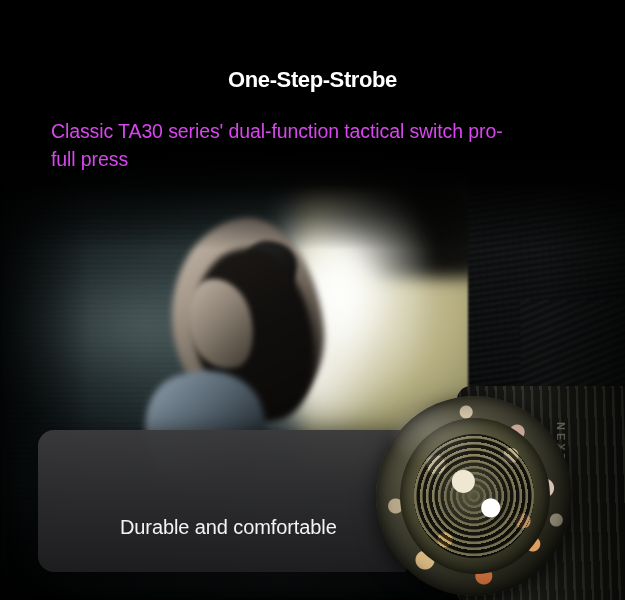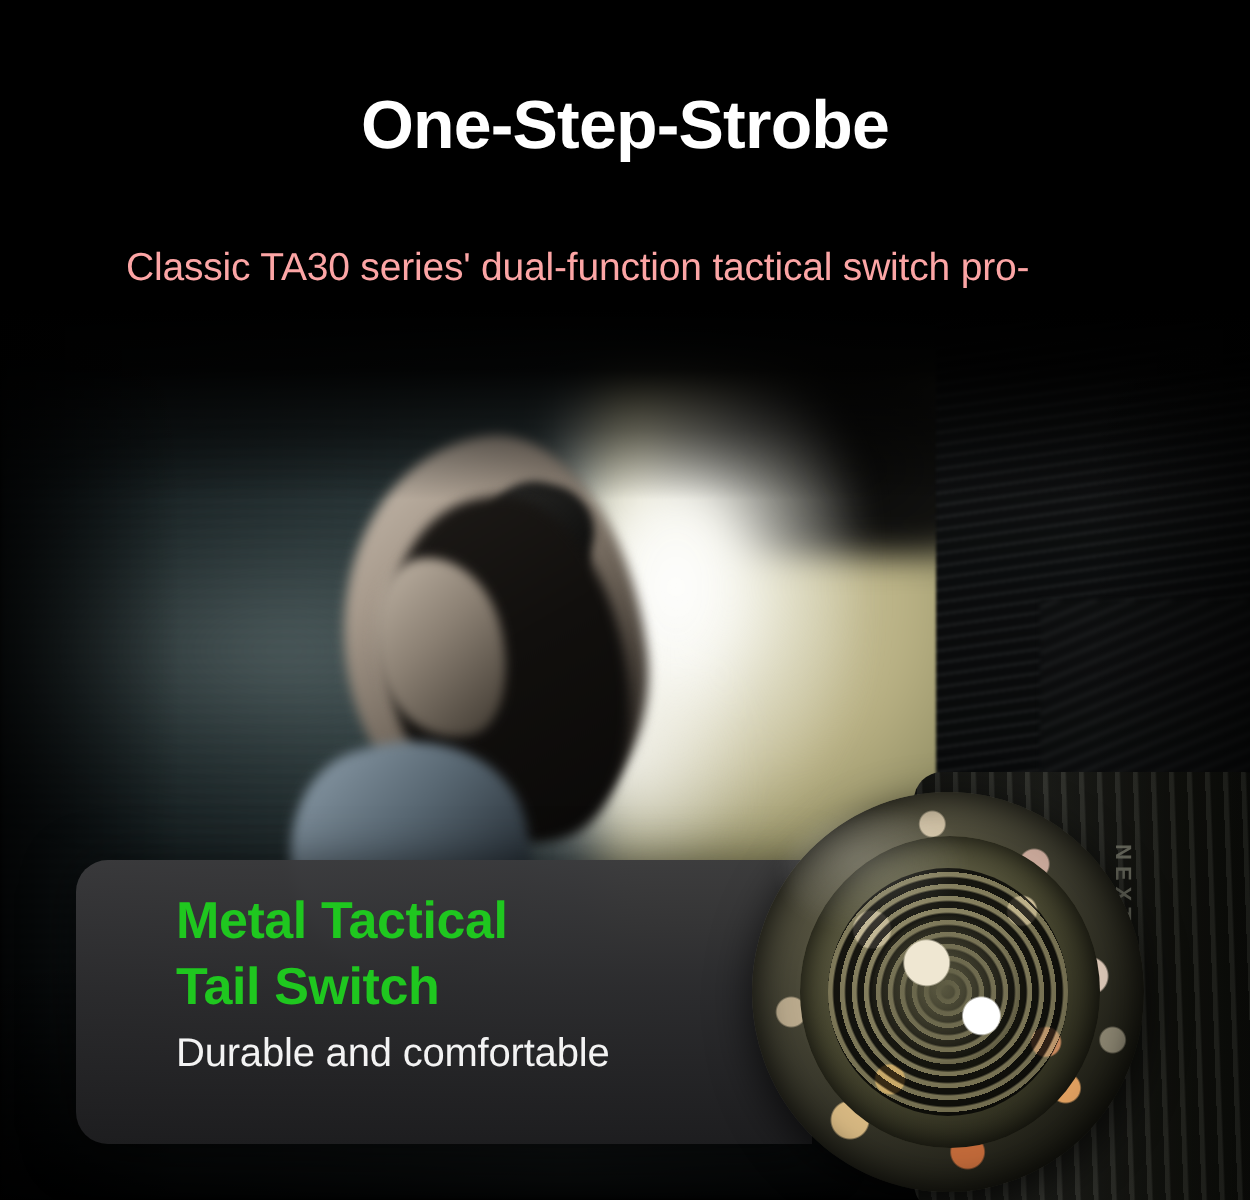--- a/index.html
+++ b/index.html
@@ -7,27 +7,27 @@
     width:625px;height:600px;overflow:hidden;
     font-family:"Liberation Sans","DejaVu Sans",sans-serif;
     -webkit-font-smoothing:antialiased;
   }
   .page{position:relative;width:625px;height:600px;background:#000;overflow:hidden;}
 
   
   .textblock{position:absolute;left:0;top:0;width:625px;z-index:40;}
   .headline{
     text-align:center;color:#fff;font-weight:bold;
-    font-size:34px;letter-spacing:-0.4px;
-    margin:0;padding-top:46px;line-height:1.05;
+    font-size:22px;letter-spacing:-0.4px;
+    margin:0;padding-top:68px;line-height:1.05;
     text-shadow:0 0 6px rgba(0,0,0,.9);
   }
   .paragraph{
-    color:#fca5a5;font-size:19.5px;line-height:28px;
-    margin:16px;padding:22px 44px 0 47px;
+    color:#d946ef;font-size:19.5px;line-height:28px;
+    margin:4px;padding:22px 44px 0 47px;
     letter-spacing:-0.1px;
     text-shadow:0 1px 4px rgba(0,0,0,.95);
   }
   .paragraph span{display:block;white-space:nowrap;}
 
   
   .photo{position:absolute;left:0;top:0;width:625px;height:600px;z-index:5;overflow:hidden;}
 
   
   .bg-streaks{
@@ -215,21 +215,21 @@
   .card-title{
     position:absolute;left:50px;top:14px;width:300px;
     color:#1fc71f;font-weight:bold;font-size:26px;line-height:33px;
     letter-spacing:-0.2px;
   }
   .card-title span{display:block;white-space:nowrap;}
   .card-sub{
     position:absolute;left:50px;top:84px;width:300px;
     color:#f3f3f3;font-size:20px;line-height:27px;letter-spacing:-0.1px;
   }
-  .card-sub span{display:block;white-space:nowrap;}
+  .card-sub span{display:block;white-space:nowrap;margin-left:32px;}
 
   
   .bottom-fade{
     position:absolute;left:0;bottom:0;width:625px;height:120px;z-index:30;
     background:linear-gradient(to bottom, rgba(0,0,0,0) 0%, rgba(0,0,0,.55) 55%, rgba(0,0,0,.92) 100%);
     pointer-events:none;
   }
   
   .top-fade{
     position:absolute;left:0;top:0;width:625px;height:250px;z-index:20;
@@ -269,30 +269,27 @@
   </div>
 
   <div class="top-fade"></div>
   <div class="left-fade"></div>
   <div class="right-fade"></div>
 
   <div class="textblock">
     <h1 class="headline">One-Step-Strobe</h1>
     <p class="paragraph">
       <span>Classic TA30 series' dual-function tactical switch pro-</span>
+      <span>full press</span>
     </p>
   </div>
 
   <div class="bottom-fade"></div>
 
   <div class="card">
-    <div class="card-title">
-      <span>Metal Tactical</span>
-      <span>Tail Switch</span>
-    </div>
     <div class="card-sub">
       <span>Durable and comfortable</span>
     </div>
   </div>
 
   <div class="tail">
     <div class="tail-body"></div>
     <div class="tail-body-txt">NEXTORCH</div>
     <div class="camo-ring"></div>
     <div class="camo-ring2"></div>

